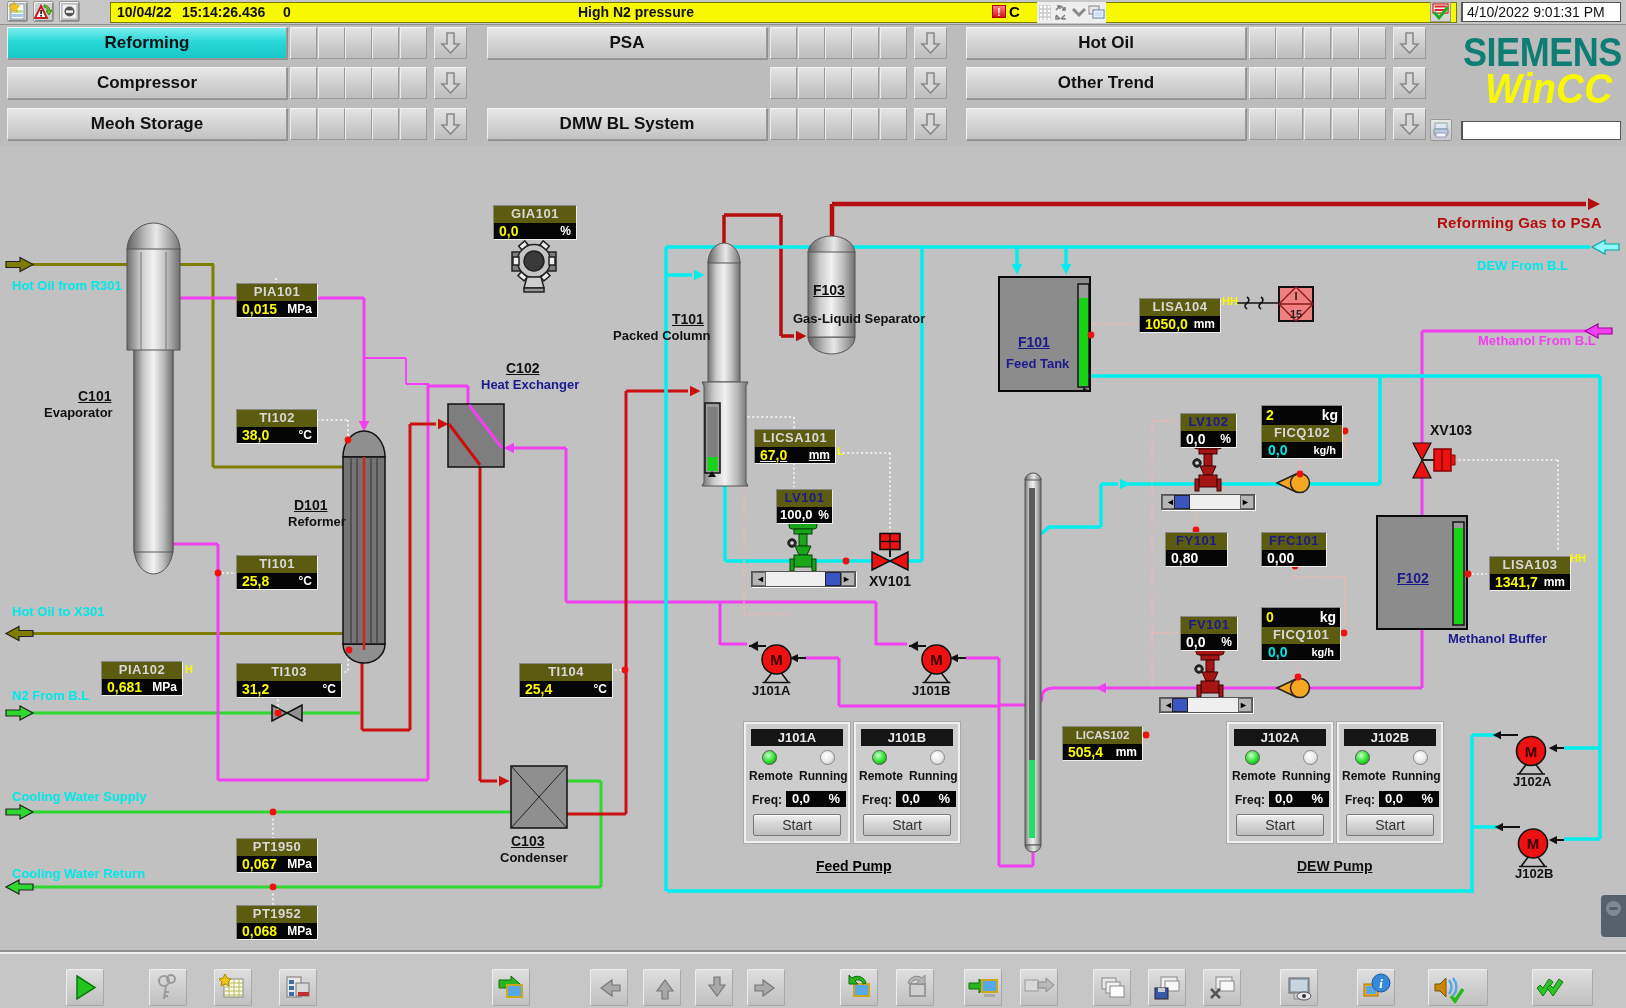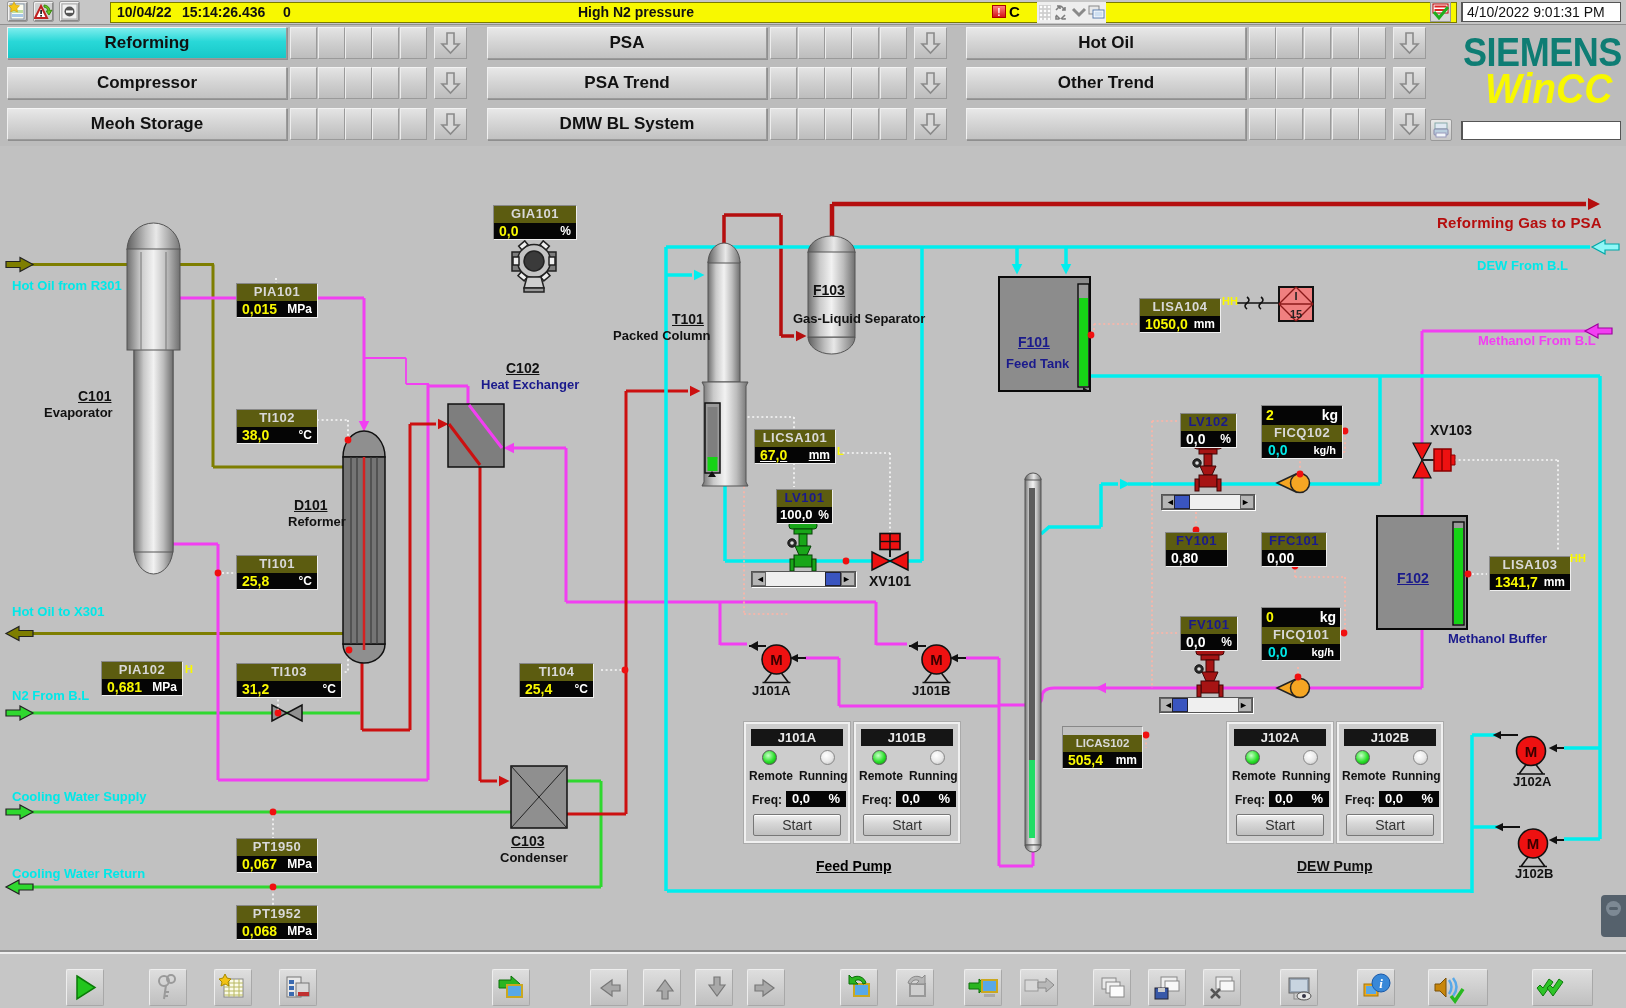--- a/index.html
+++ b/index.html
@@ -166,21 +166,20 @@
       </svg></div>
   <div class="nav" style="left:7px;top:67px;width:280px;">Compressor</div>
   <div class="navsm" style="left:290px;top:67px;"></div>
   <div class="navsm" style="left:318px;top:67px;"></div>
   <div class="navsm" style="left:345px;top:67px;"></div>
   <div class="navsm" style="left:372px;top:67px;"></div>
   <div class="navsm" style="left:400px;top:67px;"></div>
   <div class="navsm" style="left:434px;top:67px;width:33px;"><svg width="31" height="30" viewBox="0 0 31 30">
         <path d="M12 5 h7 v11 h5 l-8.5 9 l-8.5 -9 h5 z" fill="#d8d8d8" stroke="#8a8a8a" stroke-width="1.6"></path>
       </svg></div>
-  <div class="nav" style="left:487px;top:67px;width:280px;">PSA Trend</div>
   <div class="navsm" style="left:770px;top:67px;"></div>
   <div class="navsm" style="left:798px;top:67px;"></div>
   <div class="navsm" style="left:825px;top:67px;"></div>
   <div class="navsm" style="left:852px;top:67px;"></div>
   <div class="navsm" style="left:880px;top:67px;"></div>
   <div class="navsm" style="left:914px;top:67px;width:33px;"><svg width="31" height="30" viewBox="0 0 31 30">
         <path d="M12 5 h7 v11 h5 l-8.5 9 l-8.5 -9 h5 z" fill="#d8d8d8" stroke="#8a8a8a" stroke-width="1.6"></path>
       </svg></div>
   <div class="nav" style="left:966px;top:67px;width:280px;">Other Trend</div>
   <div class="navsm" style="left:1249px;top:67px;"></div>
@@ -523,21 +522,21 @@
         <span style="font-size:12px;">MPa</span>
       </div>
     </div>
   <div class="dsp" style="left:493px;top:205px;width:84px;">
       <div class="h">GIA101</div>
       <div class="v" style="display:flex;justify-content:space-between;padding:0 5px;font-size:14px;">
         <span class="ylw">0,0</span>
         <span style="font-size:12px;">%</span>
       </div>
     </div>
-  <div class="dsp" style="left:519px;top:663px;width:75px;">
+  <div class="dsp" style="left:519px;top:663px;width:94px;">
       <div class="h">TI104</div>
       <div class="v" style="display:flex;justify-content:space-between;padding:0 5px;font-size:14px;">
         <span class="ylw">25,4</span>
         <span style="font-size:12px;">°C</span>
       </div>
     </div>
   <div class="dsp" style="left:754px;top:429px;width:82px;">
       <div class="h">LICSA101</div>
       <div class="v" style="display:flex;justify-content:space-between;padding:0 5px;font-size:14px;text-decoration:underline;">
         <span class="ylw">67,0</span>
@@ -580,21 +579,21 @@
       </div>
     </div>
   <div class="dsp" style="left:1261px;top:532px;width:66px;">
       <div class="h nv">FFC101</div>
       <div class="v" style="display:flex;justify-content:space-between;padding:0 5px;font-size:14px;">
         <span class="">0,00</span>
         <span style="font-size:12px;"></span>
       </div>
     </div>
   <div class="dsp" style="left:1062px;top:726px;width:81px;">
-      <div class="h" style="font-size:11.5px;letter-spacing:0;margin-top:8px;">LICAS102</div>
+      <div class="h" style="font-size:11.5px;letter-spacing:0;">LICAS102</div>
       <div class="v" style="display:flex;justify-content:space-between;padding:0 5px;font-size:14px;">
         <span class="ylw">505,4</span>
         <span style="font-size:12px;">mm</span>
       </div>
     </div>
   <div class="dsp" style="left:1489px;top:556px;width:82px;">
       <div class="h">LISA103</div>
       <div class="v" style="display:flex;justify-content:space-between;padding:0 5px;font-size:14px;">
         <span class="ylw">1341,7</span>
         <span style="font-size:12px;">mm</span>

